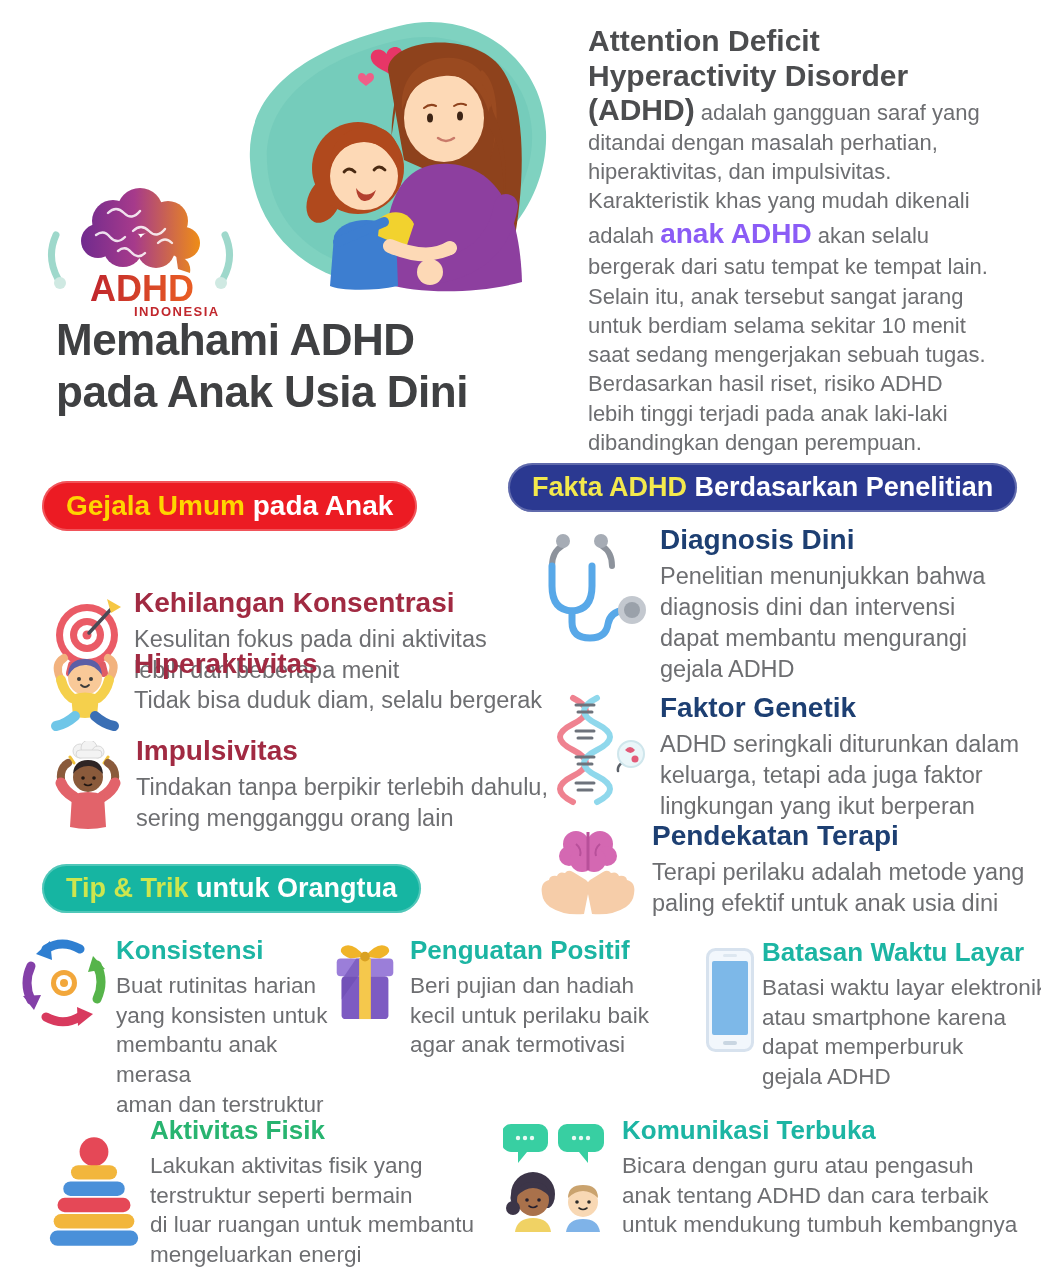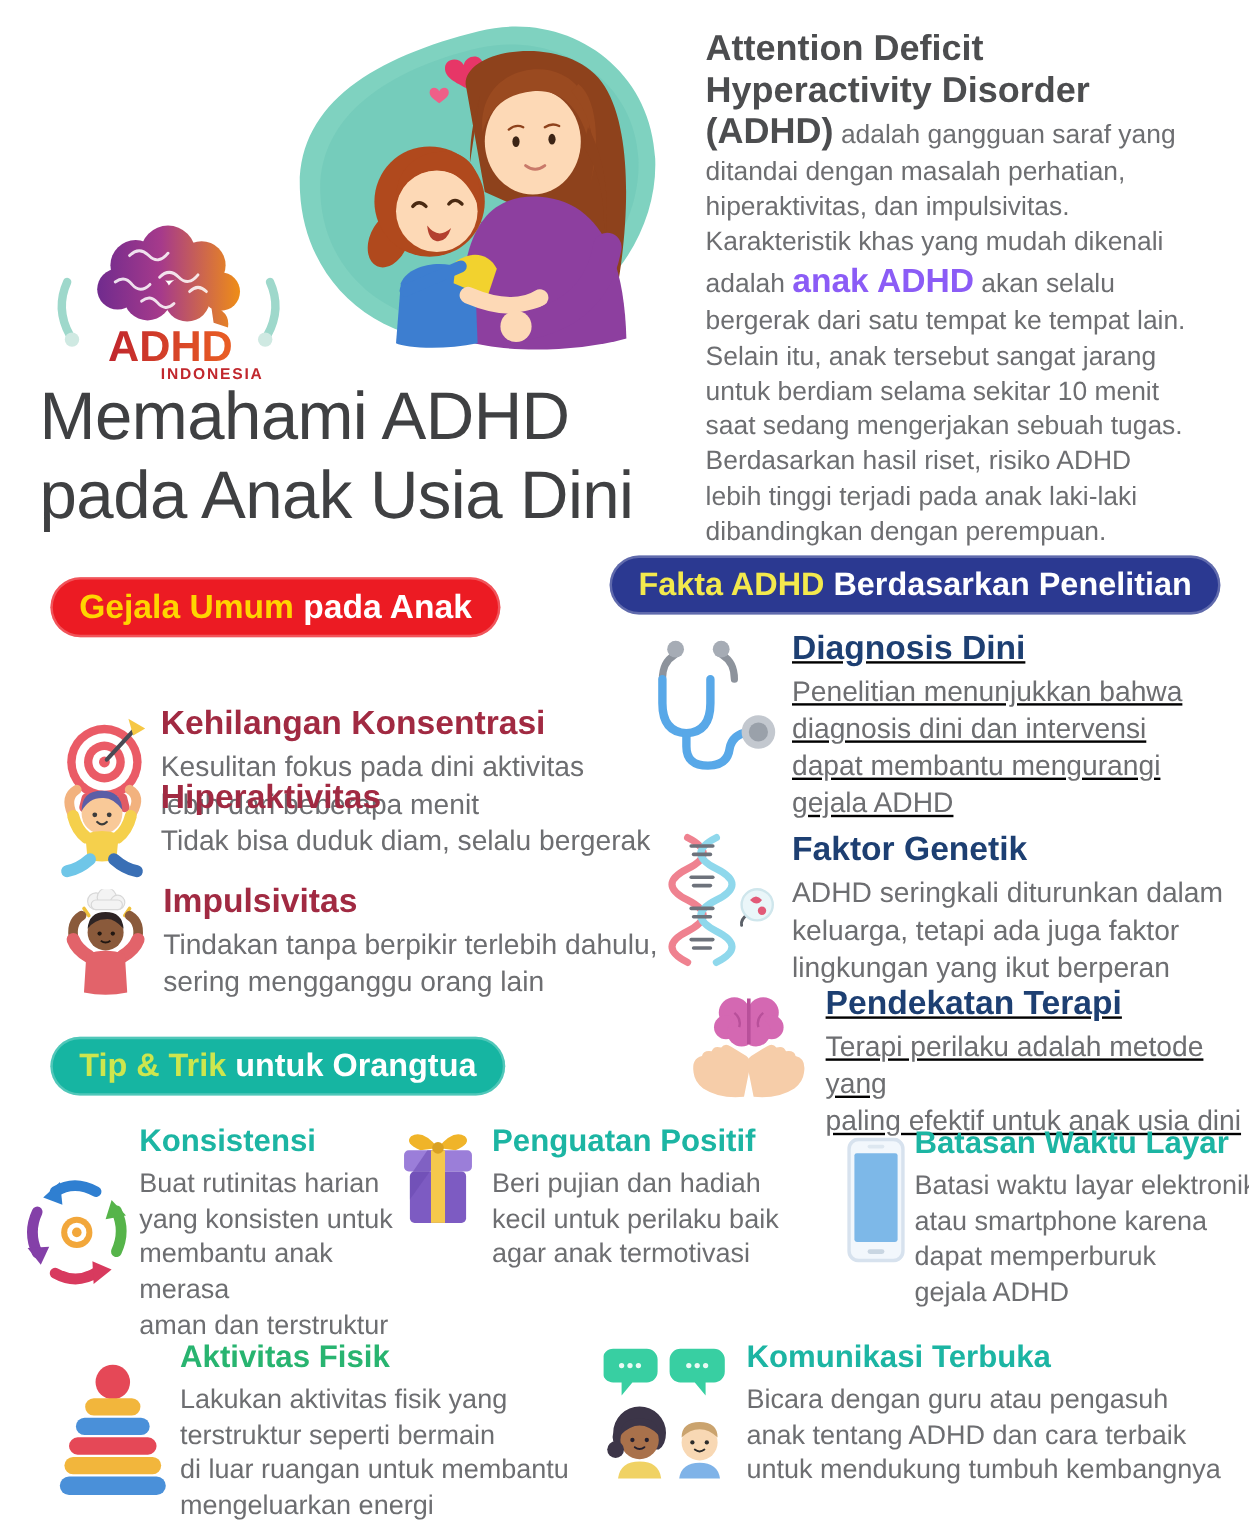--- a/index.html
+++ b/index.html
@@ -10,22 +10,22 @@
   
   .intro{
     position:absolute;left:588px;top:24px;width:452px;
     font-size:22px;color:var(--body_text,#6d6e71);line-height:1.33;
     white-space:pre-line;margin:0;
   }
   .intro-bold{font-weight:bold;font-size:30px;color:#4c4d4f;line-height:1.15;}
   .intro-emph{font-weight:bold;font-size:28px;color:#8b5cf6;}
   
   .main-title{
-    position:absolute;left:33px;top:314px;margin:0;
-    font-size:56px;font-weight:normal;color:var(--title_text,#3f4042);
+    position:absolute;left:56px;top:314px;margin:0;
+    font-size:44px;font-weight:bold;color:var(--title_text,#3f4042);
     line-height:1.18;letter-spacing:-0.5px;white-space:pre-line;
   }
   
   .badge{
     position:absolute;display:inline-block;border-radius:40px;
     font-weight:bold;font-size:28px;color:#ffffff;white-space:nowrap;
     padding:9px 24px;box-shadow:inset 0 0 0 2px rgba(255,255,255,.25);
   }
   .badge-symptoms{left:42px;top:481px;background:var(--badge_red,#ec1b23);}
   .badge-symptoms .hl{color:var(--badge_yellow,#ffd500);}
@@ -40,24 +40,24 @@
   .row .txt p{margin:0;font-size:23.5px;color:var(--body_text,#6d6e71);line-height:1.32;white-space:pre-line;}
   .symptom .txt h3{color:var(--symptom_heading,#a12a42);}
   .fact .txt h3{color:var(--fact_heading,#1d3f72);}
   .tip .txt h3{color:var(--tip_heading,#1cb5a3);font-size:26px;}
   .tip .txt h3.green{color:var(--tip_heading_green,#28b470);}
   .tip .txt p{font-size:22.5px;}
   
   .s1{left:40px;top:543px;margin-top:44px;} .s1 .ic{width:94px;margin-top:8px;}
   .s2{left:36px;top:648px;} .s2 .ic{width:98px;margin-top:2px;}
   .s3{left:40px;top:735px;} .s3 .ic{width:96px;margin-top:6px;}
-  .f1{left:528px;top:524px;text-decoration:underline;} .f1 .ic{width:132px;}
+  .f1{left:528px;top:524px;} .f1 .ic{width:132px;}
   .f2{left:534px;top:692px;} .f2 .ic{width:126px;}
-  .f3{left:560px;top:820px;text-decoration:underline;} .f3 .ic{width:128px;}
-  .t1{left:12px;top:936px;align-items:center;} .t1 .ic{width:104px;}
+  .f3{left:524px;top:820px;} .f3 .ic{width:128px;}
+  .t1{left:12px;top:936px;align-items:flex-start;} .t1 .ic{width:104px;}
   .t2{left:320px;top:936px;} .t2 .ic{width:90px;}
   .t3{left:698px;top:938px;} .t3 .ic{width:64px;margin-top:10px;}
   .t4{left:38px;top:1116px;align-items:center;} .t4 .ic{width:112px;}
   .t5{left:496px;top:1116px;} .t5 .ic{width:126px;}
   .t1 .txt{width:238px;} .t2 .txt{width:252px;} .t3 .txt{width:302px;}
   .t4 .txt{width:336px;} .t5 .txt{width:415px;}
   
   .illustration{position:absolute;left:238px;top:10px;}
   .logo{position:absolute;left:38px;top:183px;}
 </style>

